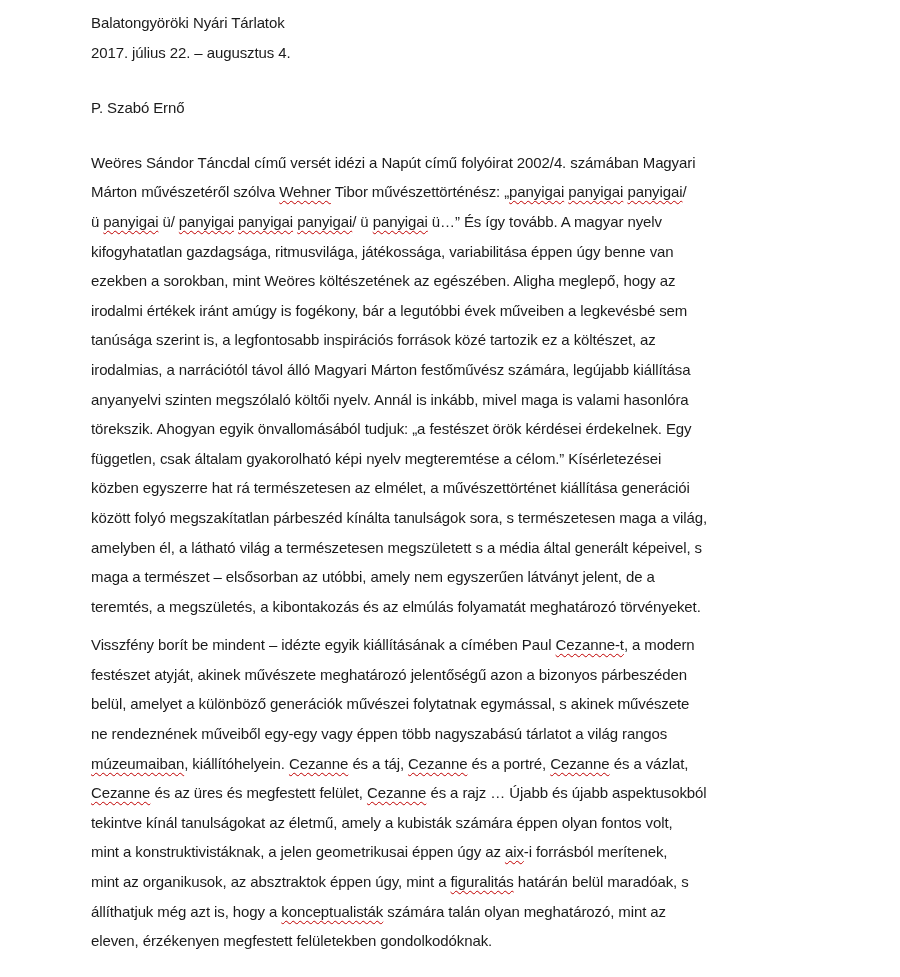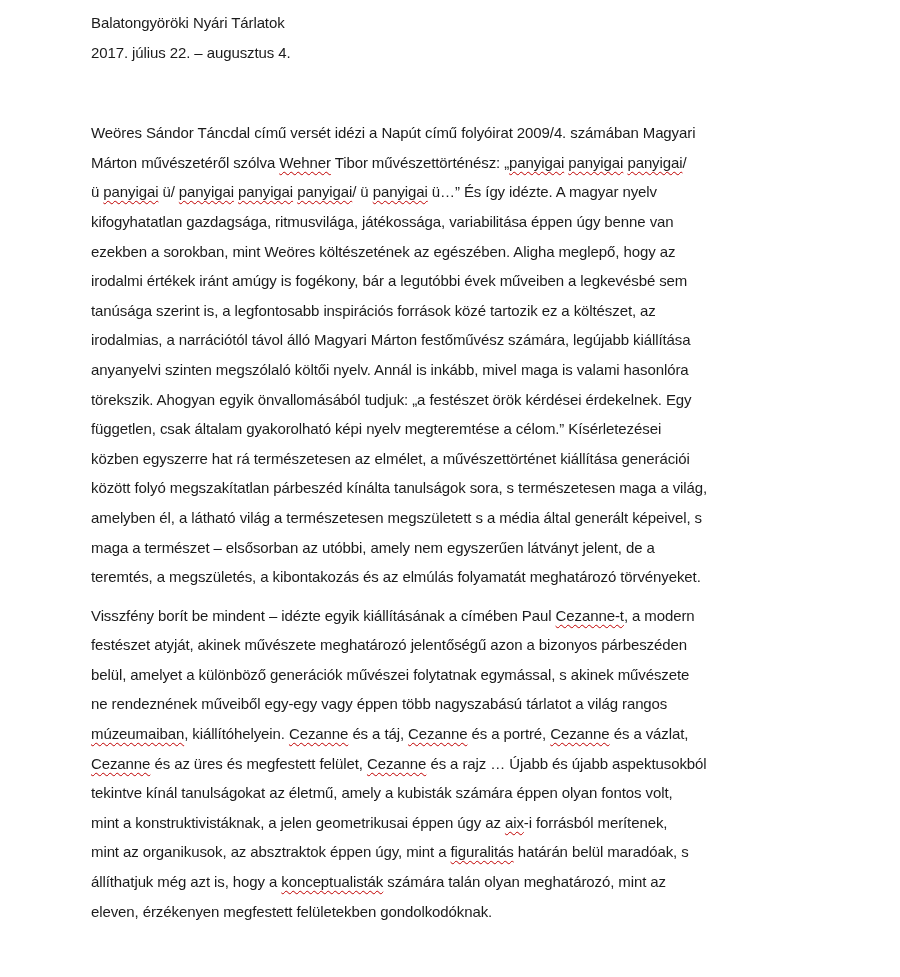--- a/index.html
+++ b/index.html
@@ -50,26 +50,27 @@
     text-decoration-skip-ink: none;
   }
 </style>
 </head>
 <body>
 
 <div class="doc">
   <div class="line">Balatongyöröki Nyári Tárlatok</div>
   <div class="line">2017. július 22. – augusztus 4.</div>
   <div class="spacer-a"></div>
+  <div class="line">P. Szabó Ernő</div>
   <div class="spacer-b"></div>
   <div id="paragraphs">
       <div>
-        <div class="line"><span>Weöres Sándor Táncdal című versét idézi a Napút című folyóirat 2009/4. számában Magyari</span></div>
+        <div class="line"><span>Weöres Sándor Táncdal című versét idézi a Napút című folyóirat 2002/4. számában Magyari</span></div>
         <div class="line"><span>Márton művészetéről szólva </span><span class="sp">Wehner</span><span> Tibor művészettörténész: „</span><span class="sp">panyigai</span><span> </span><span class="sp">panyigai</span><span> </span><span class="sp">panyigai</span><span>/</span></div>
-        <div class="line"><span>ü </span><span class="sp">panyigai</span><span> ü/ </span><span class="sp">panyigai</span><span> </span><span class="sp">panyigai</span><span> </span><span class="sp">panyigai</span><span>/ ü </span><span class="sp">panyigai</span><span> ü…” És így idézte. A magyar nyelv</span></div>
+        <div class="line"><span>ü </span><span class="sp">panyigai</span><span> ü/ </span><span class="sp">panyigai</span><span> </span><span class="sp">panyigai</span><span> </span><span class="sp">panyigai</span><span>/ ü </span><span class="sp">panyigai</span><span> ü…” És így tovább. A magyar nyelv</span></div>
         <div class="line"><span>kifogyhatatlan gazdagsága, ritmusvilága, játékossága, variabilitása éppen úgy benne van</span></div>
         <div class="line"><span>ezekben a sorokban, mint Weöres költészetének az egészében. Aligha meglepő, hogy az</span></div>
         <div class="line"><span>irodalmi értékek iránt amúgy is fogékony, bár a legutóbbi évek műveiben a legkevésbé sem</span></div>
         <div class="line"><span>tanúsága szerint is, a legfontosabb inspirációs források közé tartozik ez a költészet, az</span></div>
         <div class="line"><span>irodalmias, a narrációtól távol álló Magyari Márton festőművész számára, legújabb kiállítása</span></div>
         <div class="line"><span>anyanyelvi szinten megszólaló költői nyelv. Annál is inkább, mivel maga is valami hasonlóra</span></div>
         <div class="line"><span>törekszik. Ahogyan egyik önvallomásából tudjuk: „a festészet örök kérdései érdekelnek. Egy</span></div>
         <div class="line"><span>független, csak általam gyakorolható képi nyelv megteremtése a célom.” Kísérletezései</span></div>
         <div class="line"><span>közben egyszerre hat rá természetesen az elmélet, a művészettörténet kiállítása generációi</span></div>
         <div class="line"><span>között folyó megszakítatlan párbeszéd kínálta tanulságok sora, s természetesen maga a világ,</span></div>

